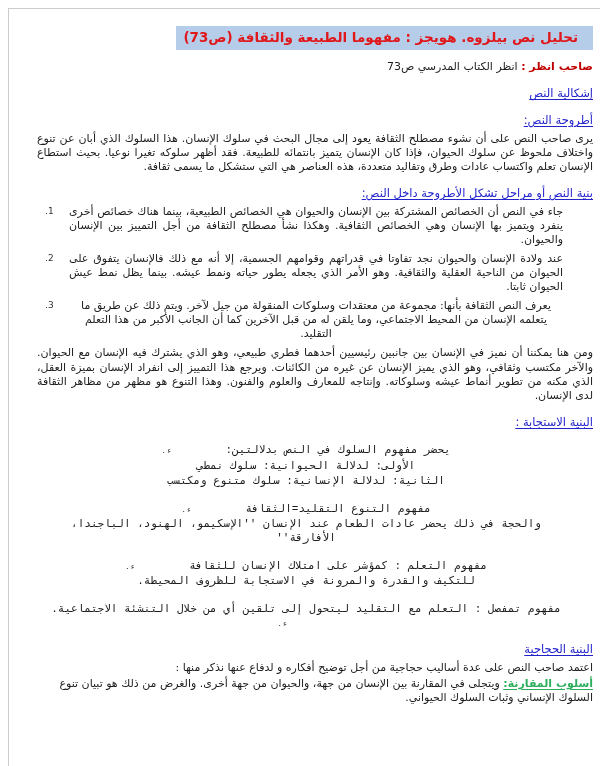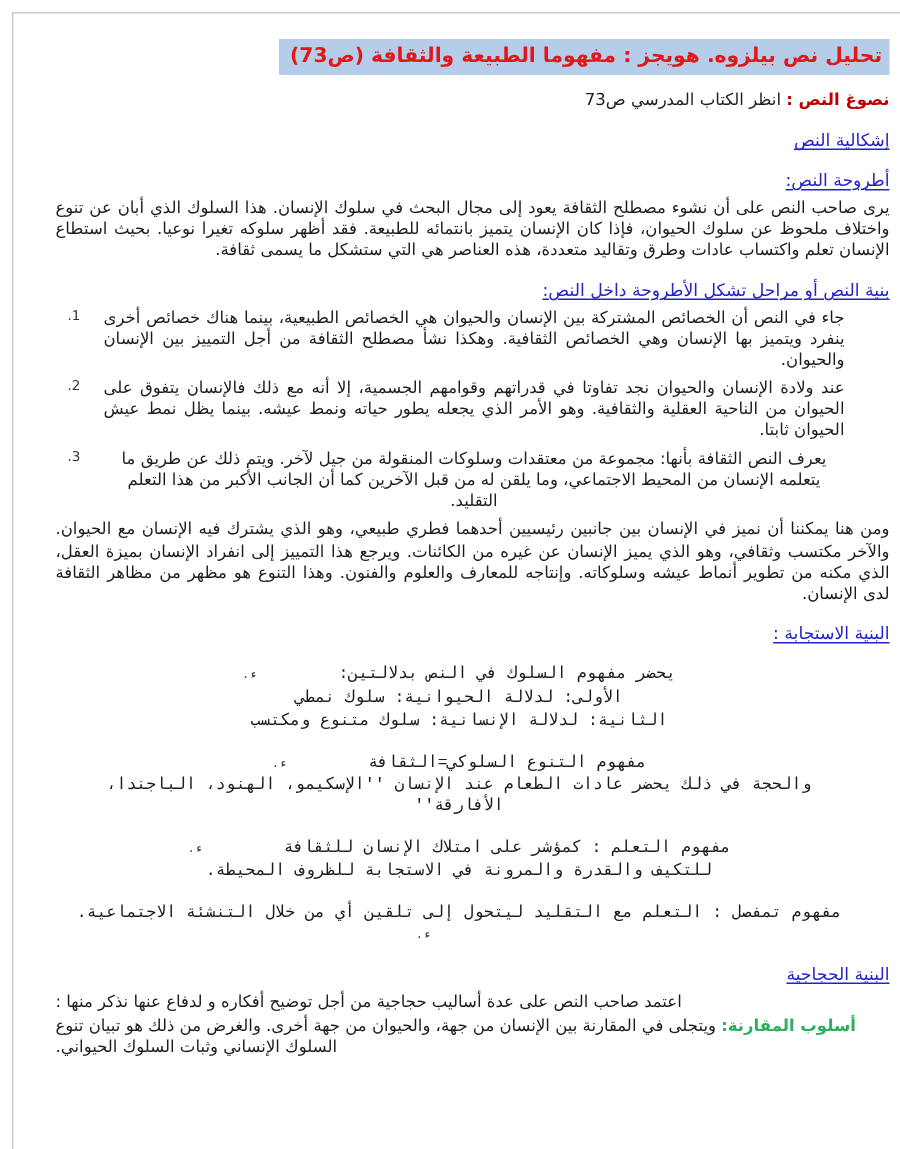--- a/index.html
+++ b/index.html
@@ -17,59 +17,59 @@
     padding:26px 7px 14px 9px;
     font-size:11px;line-height:1.28;
   }
   .title-wrap{text-align:right;margin:0 0 10px 0;}
   .doc-title{
     display:inline-block;
     background:#b5cde9;
     color:#e0181c;
     font-weight:bold;
     font-size:13.5px;
-    padding:3px 5px 4px 7px;
+    padding:3px 15px 4px 7px;
   }
   .author{margin:0 0 10px 0;text-align:right;}
   .author-label{color:#c00000;font-weight:bold;}
   .h{
     color:#2323cc;font-weight:normal;font-size:11.5px;
     text-decoration:underline;text-underline-offset:2px;
     margin:12px 0 4px 0;text-align:right;
   }
   .para{margin:0 0 6px 28px;text-align:justify;text-justify:inter-word;}
-  .para.noj{text-align:left;}
+  .para.noj{text-align:right;}
   .blist{margin-top:2px;}
   .blist-item{position:relative;margin:0 30px 5px 60px;text-align:justify;text-justify:inter-word;}
   .blist-item.center{text-align:center;}
   .num{
     position:absolute;left:-24px;top:1px;
     direction:rtl;font-size:9px;color:#333;
   }
   .concepts{margin:14px 30px 2px 40px;text-align:center;font-family:Liberation Mono, monospace;}
   .c-first{margin-bottom:1px;}
   .c-first .mk{margin-right:48px;font-size:8px;color:#333;}
   .c-line{margin-bottom:1px;}
   .cgap{height:13px;}
-  .green-label{color:#2eae5c;font-weight:bold;text-underline-offset:2px;}
+  .green-label{color:#2eae5c;font-weight:bold;text-decoration:underline;text-underline-offset:2px;}
 </style>
 </head>
 <body>
 
 <div class="edge-v"></div>
 <div class="edge-h"></div>
 
 <div class="doc">
 
   <div class="title-wrap">
     <span class="doc-title">تحليل نص بيلزوه. هويجز : مفهوما الطبيعة والثقافة (ص73)</span>
   </div>
 
   <p class="author">
-    <span class="author-label">نصوغ النص :</span>
+    <span class="author-label">صاحب انظر :</span>
     <span>انظر الكتاب المدرسي ص73</span>
   </p>
 
   <h3 class="h">إشكالية النص</h3>
 
   <h3 class="h">أطروحة النص:</h3>
   <p class="para">يرى صاحب النص على أن نشوء مصطلح الثقافة يعود إلى مجال البحث في سلوك الإنسان. هذا السلوك الذي أبان عن تنوع واختلاف ملحوظ عن سلوك الحيوان، فإذا كان الإنسان يتميز بانتمائه للطبيعة. فقد أظهر سلوكه تغيرا نوعيا. بحيث استطاع الإنسان تعلم واكتساب عادات وطرق وتقاليد متعددة، هذه العناصر هي التي ستشكل ما يسمى ثقافة.</p>
 
   <h3 class="h">بنية النص أو مراحل تشكل الأطروحة داخل النص:</h3>
 
@@ -97,21 +97,21 @@
     <div class="c-first">
       <span>يحضر مفهوم السلوك في النص بدلالتين:</span>
       <span class="mk">ء.</span>
     </div>
     <div class="c-line">الأولى: لدلالة الحيوانية: سلوك نمطي</div>
     <div class="c-line">الثانية: لدلالة الإنسانية: سلوك متنوع ومكتسب</div>
 
     <div class="cgap"></div>
 
     <div class="c-first">
-      <span>مفهوم التنوع السلوكي=الثقافة</span>
+      <span>مفهوم التنوع التقليد=الثقافة</span>
       <span class="mk">ء.</span>
     </div>
     <div class="c-line">والحجة في ذلك يحضر عادات الطعام عند الإنسان ''الإسكيمو، الهنود، الباجندا، الأفارقة''</div>
 
     <div class="cgap"></div>
 
     <div class="c-first">
       <span>مفهوم التعلم : كمؤشر على امتلاك الإنسان للثقافة</span>
       <span class="mk">ء.</span>
     </div>

